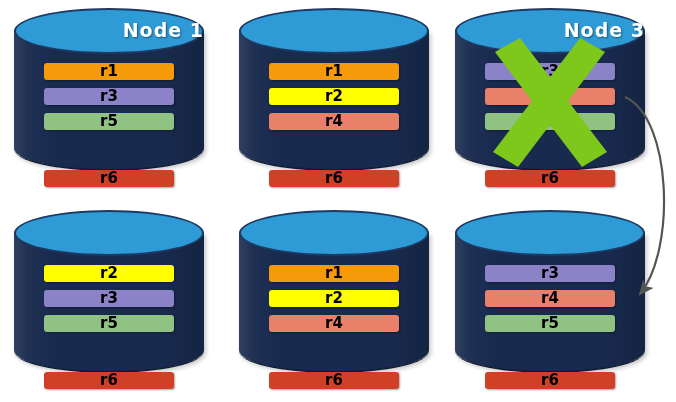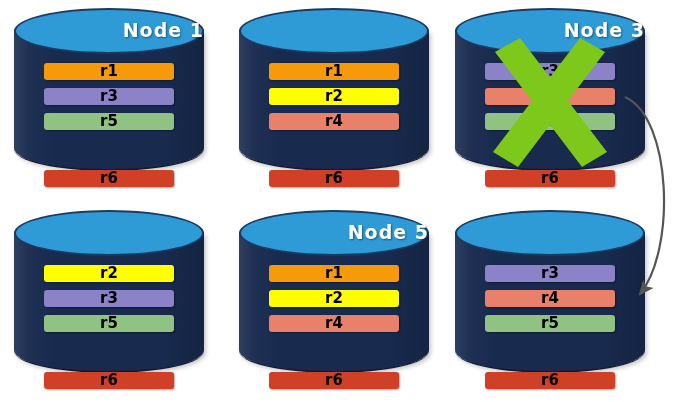--- a/index.html
+++ b/index.html
@@ -197,21 +197,20 @@
       <div class="bar" style="background: rgb(207, 64, 39);">r6</div>
     </div>
   </div>
 
   <div class="node" style="left:239px; top:210px;">
     <div class="cyl-body">
       <div class="cyl-body-shade"></div>
       <div class="cyl-bottom-edge"></div>
     </div>
     <div class="cyl-top"></div>
-    <div class="node-label">Node 5</div>
     <div class="bars">
       <div class="bar" style="background: rgb(247, 154, 10);">r1</div>
       <div class="bar" style="background: rgb(255, 255, 0);">r2</div>
       <div class="bar" style="background: rgb(232, 128, 106);">r4</div>
       <div class="bar" style="background: rgb(207, 64, 39);">r6</div>
     </div>
   </div>
 
   <div class="node" style="left:455px; top:210px;">
     <div class="cyl-body">

